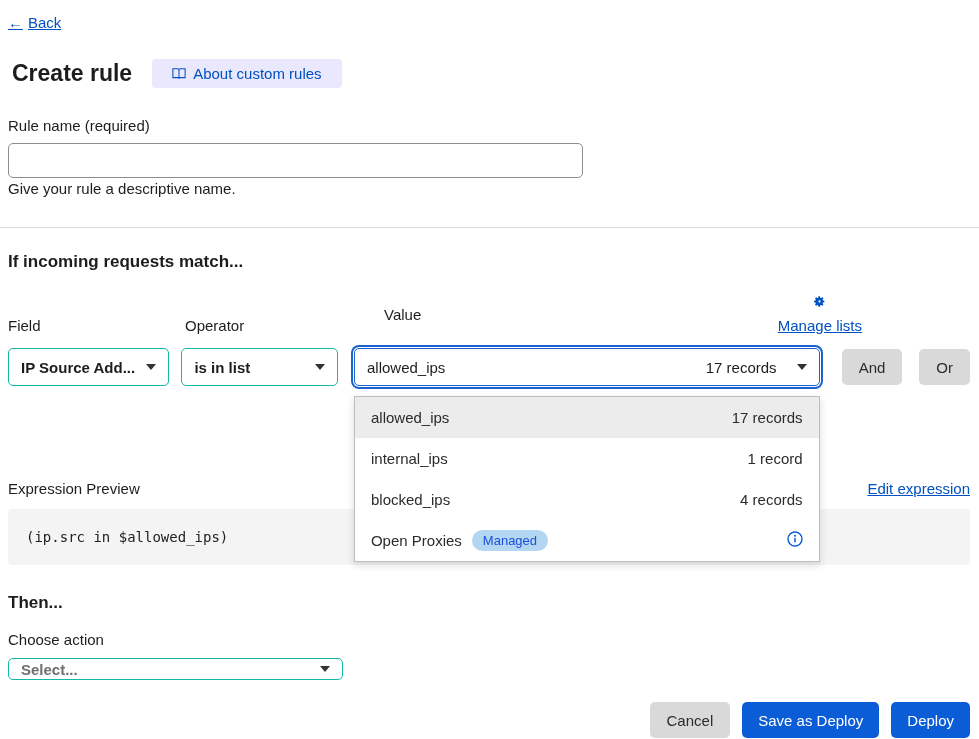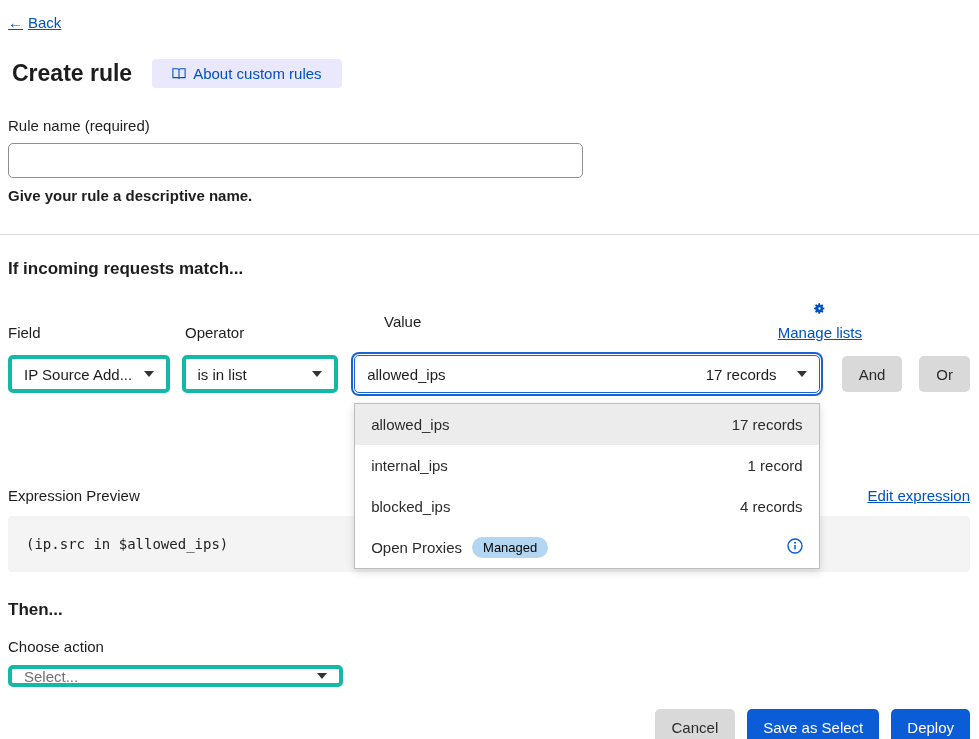--- a/index.html
+++ b/index.html
@@ -33,40 +33,40 @@
 
   
   .form-label { display: block; font-size: 15px; margin-top: 26px; }
   .rule-name-input {
     display: block; margin-top: 9px;
     width: 575px; height: 35px;
     border: 1px solid #8f8f8f; border-radius: 5px;
     padding: 0 10px; font-size: 15px; font-family: inherit;
     background: #fff; color: #1d1d1d;
   }
-  .helper { font-size: 15px; margin-top: 9px; font-weight: bold; }
+  .helper { font-size: 15px; margin-top: 2px; }
 
   .divider { border: none; border-top: 1px solid #dcdcdc; margin: 30px -9px 0 -8px; }
 
   .section-title { font-size: 17px; font-weight: bold; margin: 24px 0 0 0; }
 
   
   .labels-row { display: flex; margin-top: 22px; font-size: 15px; align-items: flex-end; }
   .labels-row .c1 { width: 165px; margin-right: 12px; }
   .labels-row .c2 { width: 160px; margin-right: 16px; }
   .labels-row .c3 { width: 478px; display: flex; justify-content: space-between; align-items: center; margin-left: 23px; }
   .manage-lists { display: inline-flex; align-items: center; gap: 6px; color: #0051c3; cursor: pointer; flex-direction: column; }
   .manage-lists .ml-label { text-decoration: underline; }
 
   .controls-row { display: flex; align-items: center; margin-top: 14px; }
   .select {
-    height: 38px; border: 4px solid #14b8a6; border-radius: 5px;
+    height: 38px; border: 1px solid #14b8a6; border-radius: 5px;
     background: #fff; display: flex; align-items: center;
     justify-content: space-between; padding: 0 12px;
-    font-size: 15px; cursor: pointer;
+    font-size: 15px; cursor: pointer; font-weight: bold;
   }
   .caret { display: inline-flex; margin-left: 8px; flex: none; }
   .field-select { width: 165px; margin-right: 12px; }
   .operator-select { width: 160px; margin-right: 16px; }
 
   .value-wrap { position: relative; width: 478px; }
   .combobox {
     height: 38px; border: 1px solid #1b63d2; border-radius: 5px;
     box-shadow: 0 0 0 1px #ffffff, 0 0 0 3px #1b63d2;
     background: #fff; display: flex; align-items: center;
@@ -91,21 +91,21 @@
     z-index: 20;
   }
   .list-row {
     height: 41px; display: flex; align-items: center;
     justify-content: space-between; padding: 0 16px;
     font-size: 15px; cursor: pointer; color: #2b2b2b;
   }
   .list-row.selected { background: #ececec; }
   .row-left { display: inline-flex; align-items: center; gap: 10px; }
   .managed-badge {
-    background: #b3d7f2; color: #000000;
+    background: #b3d7f2; color: #1d4ed8;
     border-radius: 11px; padding: 3px 11px; font-size: 13px;
   }
 
   
   .expr-header {
     display: flex; justify-content: space-between; align-items: center;
     margin-top: 94px; font-size: 15px;
   }
   .edit-link { color: #0051c3; text-decoration: underline; cursor: pointer; }
   .expr-box {
@@ -261,17 +261,17 @@
     <span class="placeholder">Select...</span>
     <span class="caret">
         <svg width="10" height="6" viewBox="0 0 10 6">
           <path d="M0 0h10L5 6z" fill="#333"></path>
         </svg>
       </span>
   </div>
 
   <div class="footer">
     <button class="btn-gray">Cancel</button>
-    <button class="btn-blue">Save as Select</button>
+    <button class="btn-blue">Save as Deploy</button>
     <button class="btn-blue">Deploy</button>
   </div>
 
 </div>
 
 </body></html>

